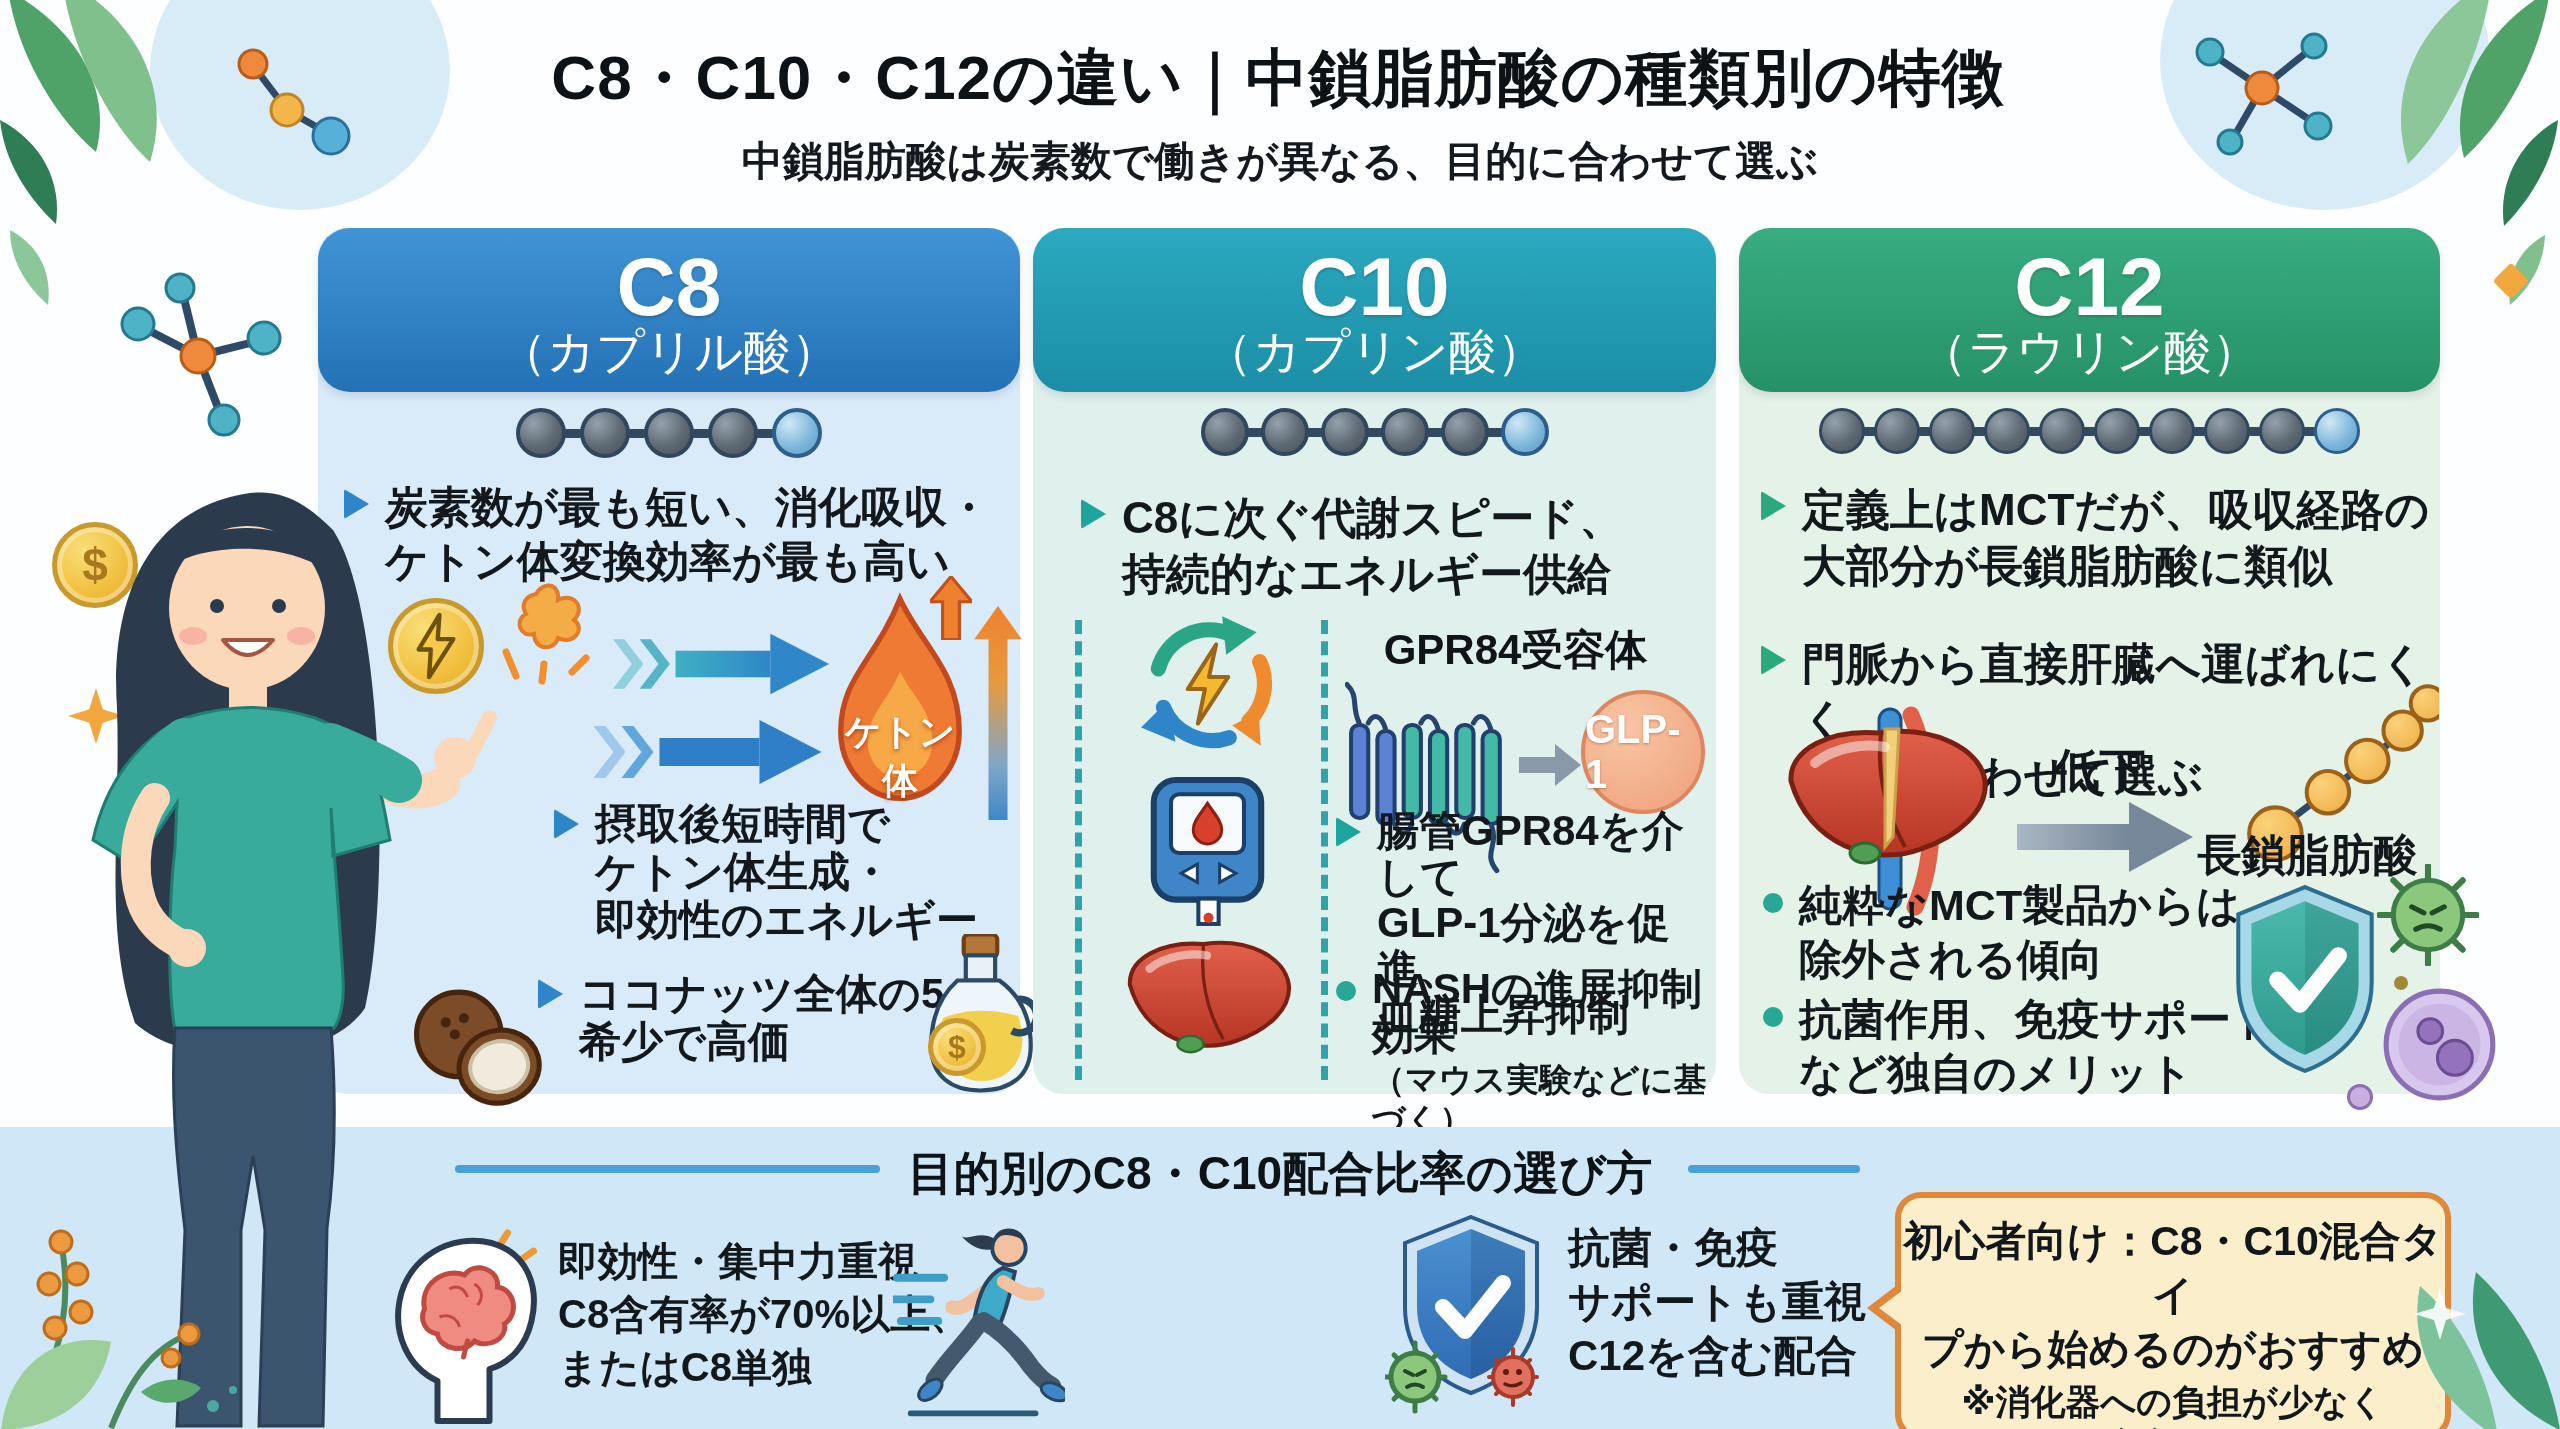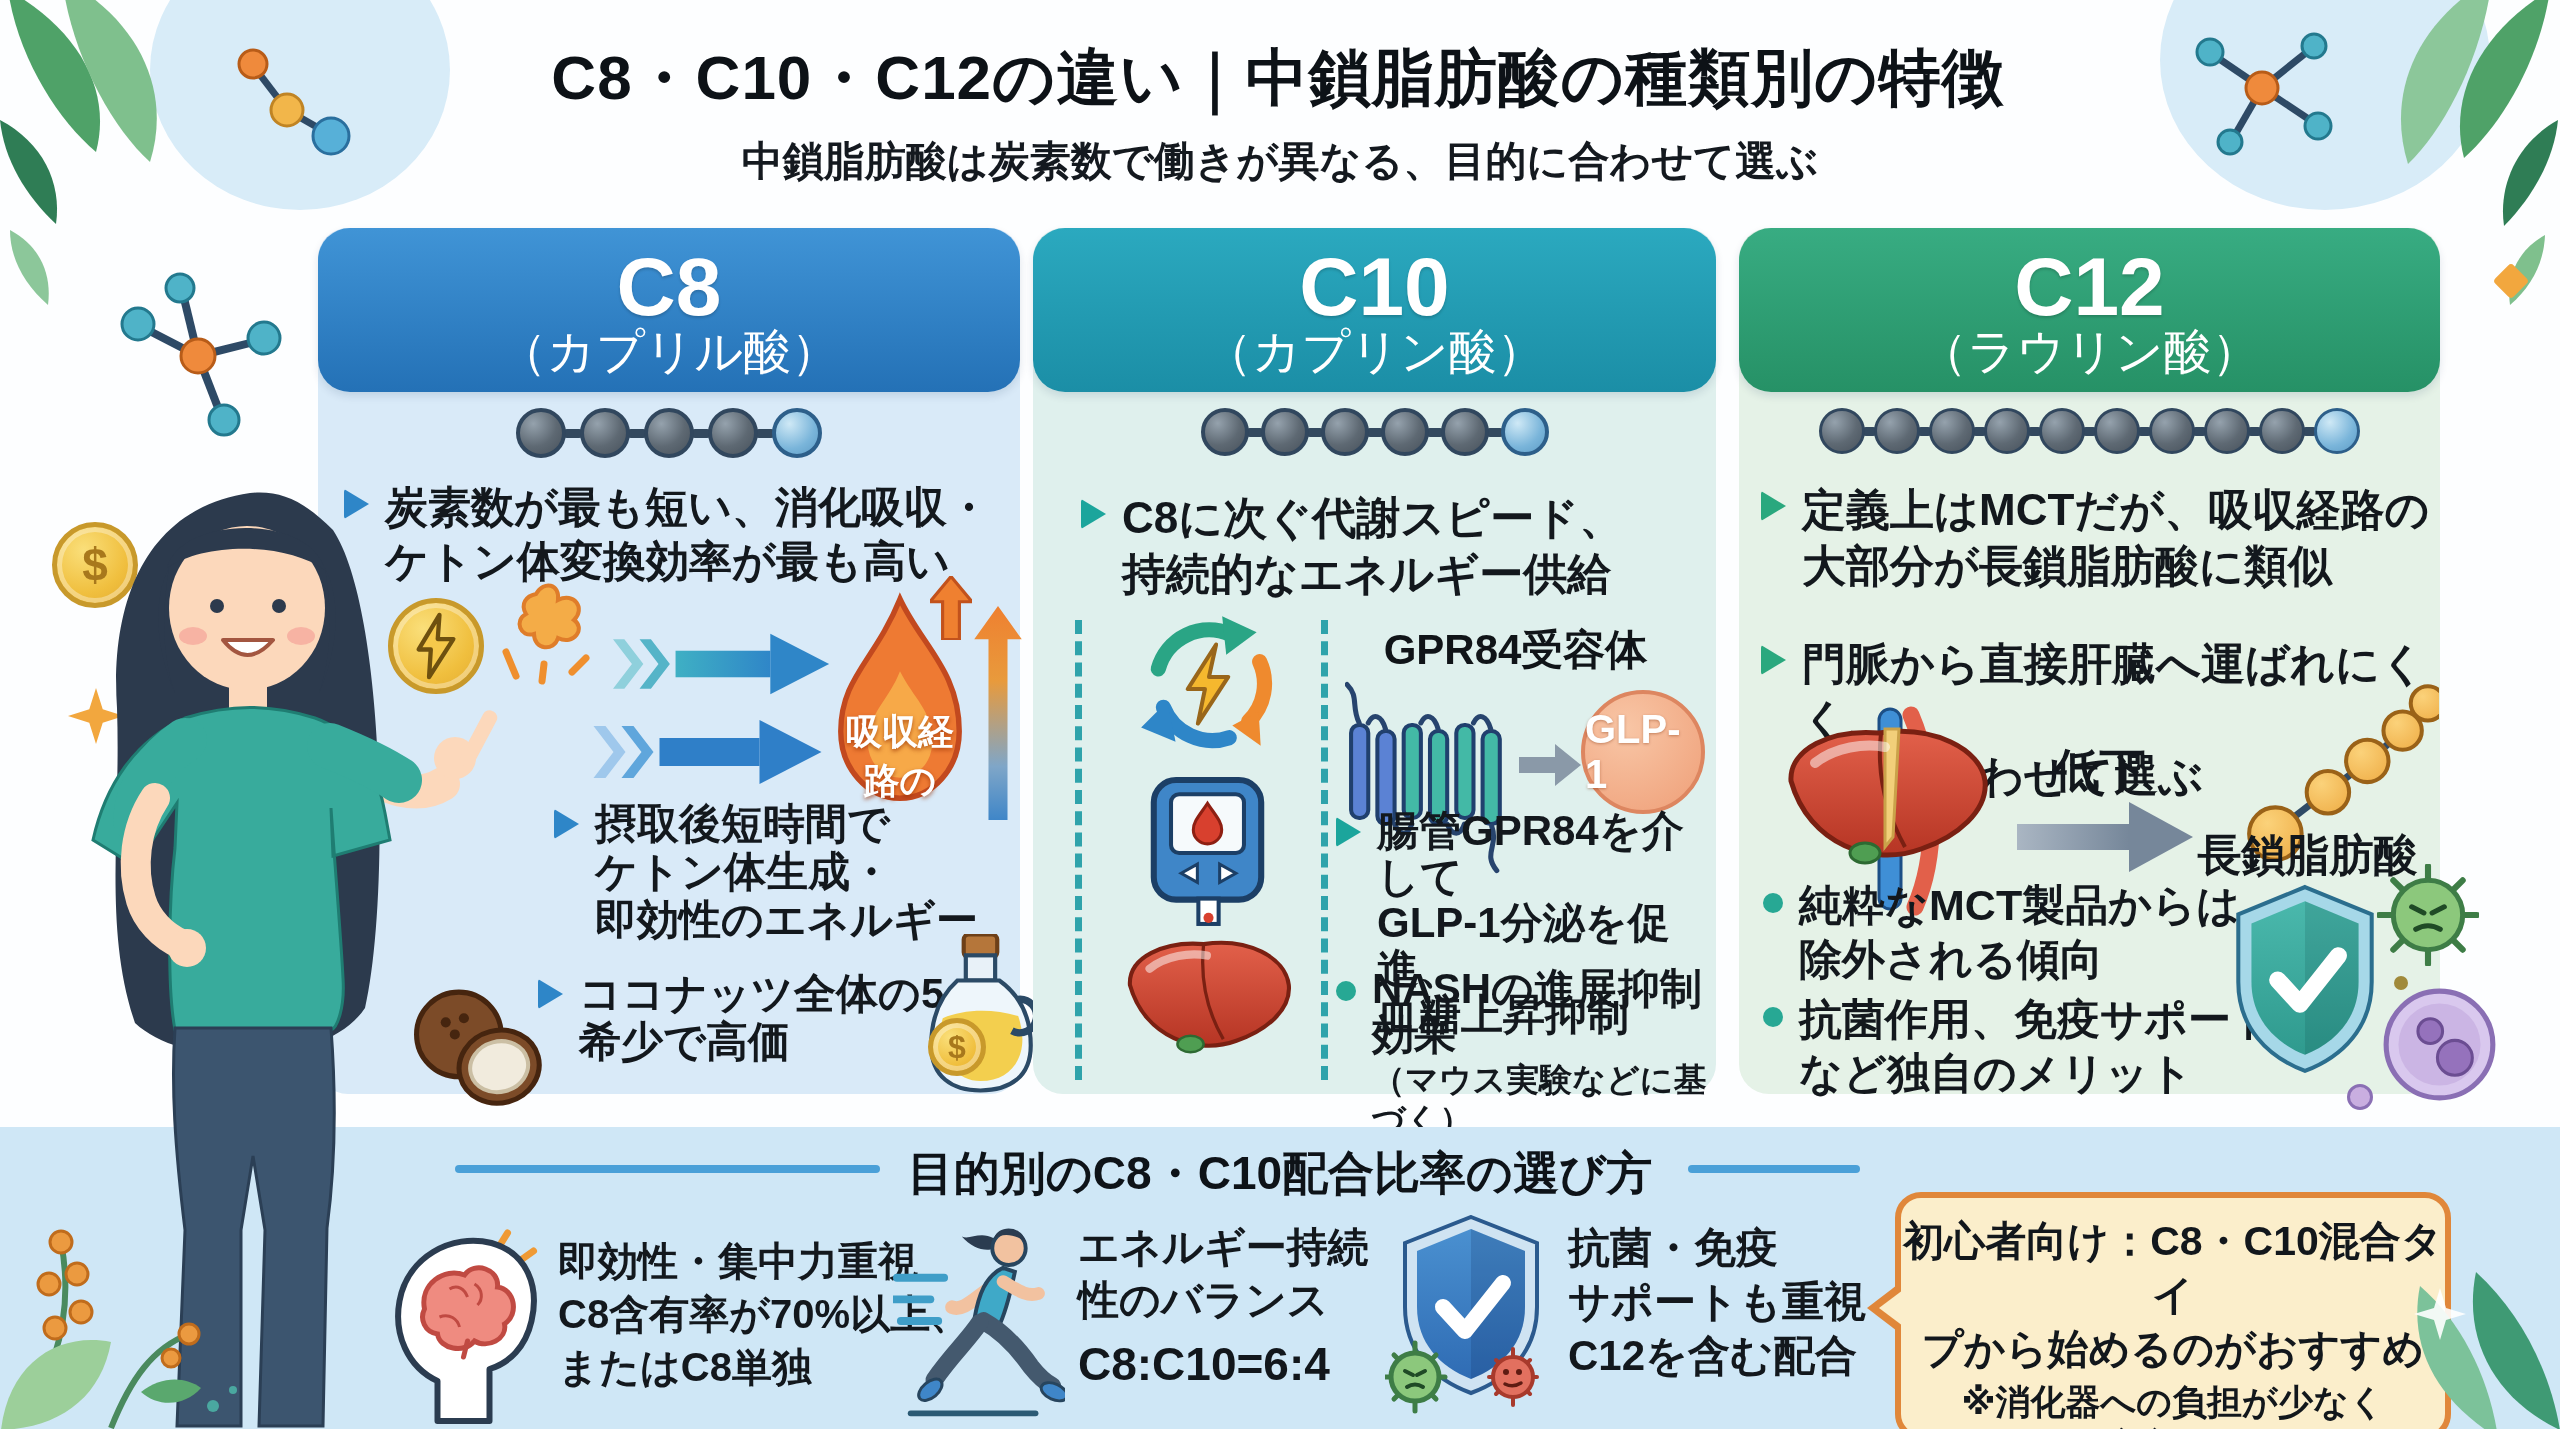--- a/index.html
+++ b/index.html
@@ -191,21 +191,21 @@
       <polygon points="28,14 48,40 28,66 40,66 60,40 40,14" fill="#5fa6dc"></polygon>
       <rect x="66" y="26" width="100" height="28" fill="#2f7fc8"></rect>
       <polygon points="166,8 228,40 166,72" fill="#2f7fc8"></polygon>
     </svg>
 
     <div class="abs" style="left:512px;top:362px;width:140px;height:228px">
       <svg width="140" height="228" viewBox="0 0 130 205">
         <path d="M65 5 C85 48 120 72 120 128 a55 62 0 0 1 -110 0 C10 78 42 62 65 5 Z" fill="#ee7a33" stroke="#c2491f" stroke-width="5"></path>
         <path d="M65 72 C78 98 95 108 95 138 a30 33 0 0 1 -60 0 C35 112 55 98 65 72 Z" fill="#f7a948"></path>
       </svg>
-      <div class="flame-label">吸収経路の</div>
+      <div class="flame-label">ケトン体</div>
     </div>
     <svg class="abs" style="left:612px;top:348px" width="42" height="64" viewBox="0 0 40 60">
       <polygon points="20,0 40,24 28,24 28,60 12,60 12,24 0,24" fill="#ef8030" stroke="#c2521c" stroke-width="3"></polygon>
     </svg>
     <svg class="abs" style="left:656px;top:378px" width="48" height="214" viewBox="0 0 40 180">
       <defs>
           <linearGradient id="tg" x1="0" y1="0" x2="0" y2="1">
             <stop offset="0" stop-color="#ef8030"></stop>
             <stop offset=".35" stop-color="#e89a3c"></stop>
             <stop offset=".75" stop-color="#7fa6c8"></stop>
@@ -555,25 +555,20 @@
       <circle cx="118" cy="32" r="17" fill="#f2c2a0" stroke="#27455e" stroke-width="4"></circle>
       <path d="M103 22 C106 8 132 8 135 26 C126 18 112 16 103 22 Z" fill="#2b3c50"></path>
       <path d="M112 52 C94 60 87 80 83 103 L107 113 C116 95 121 70 124 56 Z" fill="#3fa9c8" stroke="#27455e" stroke-width="4"></path>
       <path d="M112 66 C126 74 136 82 148 78" stroke="#f2c2a0" stroke-width="13" stroke-linecap="round" fill="none"></path>
       <path d="M92 106 C110 116 126 132 140 152 C148 162 154 168 162 172" stroke="#44596e" stroke-width="18" stroke-linecap="round" fill="none"></path>
       <path d="M88 108 C76 126 60 140 42 166" stroke="#44596e" stroke-width="18" stroke-linecap="round" fill="none"></path>
       <ellipse cx="164" cy="178" rx="14" ry="8" fill="#3f86c8" stroke="#27455e" stroke-width="3" transform="rotate(24 164 178)"></ellipse>
       <ellipse cx="38" cy="176" rx="14" ry="8" fill="#3f86c8" stroke="#27455e" stroke-width="3" transform="rotate(-40 38 176)"></ellipse>
       <line x1="18" y1="200" x2="145" y2="200" stroke="#2b5a74" stroke-width="6" stroke-linecap="round"></line>
     </svg>
-    <div class="abs" style="left:1078px;top:94px">
-      <div class="item-text pre" style="position:static;font-size:41px;line-height:53px">エネルギー持続
-性のバランス</div>
-      <div class="ratio-text">C8:C10=6:4</div>
-    </div>
 
     <svg class="abs" style="left:1385px;top:88px" width="172" height="200" viewBox="0 0 172 200">
       <defs>
           <linearGradient id="sh2" x1="0" y1="0" x2="0" y2="1">
             <stop offset="0" stop-color="#4a90d0"></stop>
             <stop offset="1" stop-color="#2f6cb4"></stop>
           </linearGradient>
         </defs>
       <path d="M86 2 L152 28 V92 C152 136 124 164 86 178 C48 164 20 136 20 92 V28 Z" fill="#cfe3f2" stroke="#2b5a8e" stroke-width="4"></path>
       <path d="M86 14 L140 36 V92 C140 128 117 152 86 164 C55 152 32 128 32 92 V36 Z" fill="url(#sh2)"></path>

